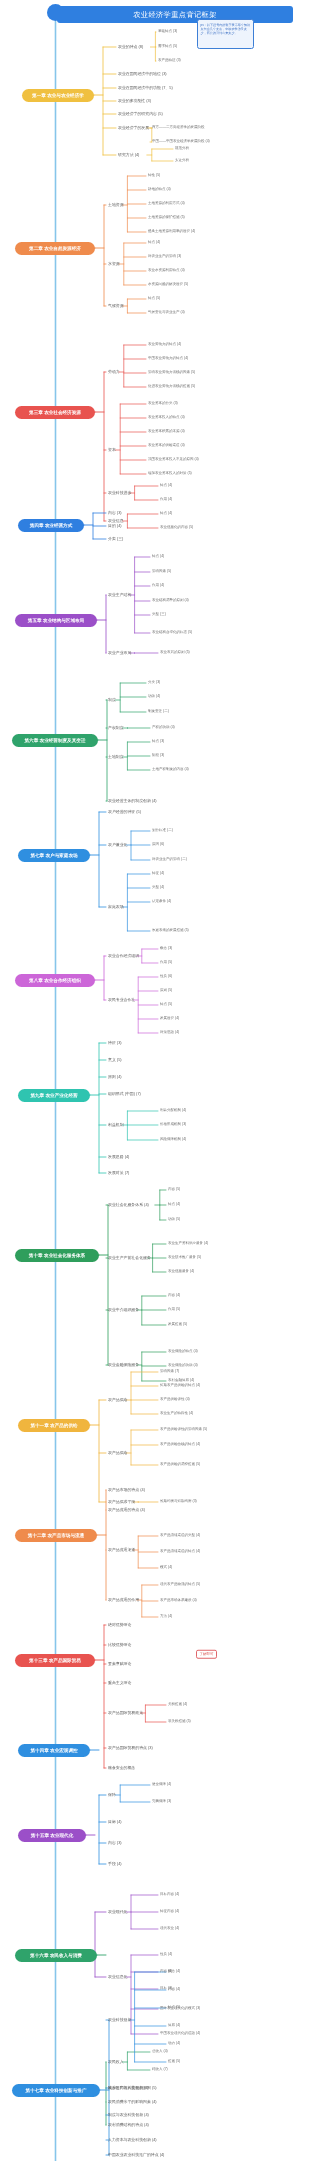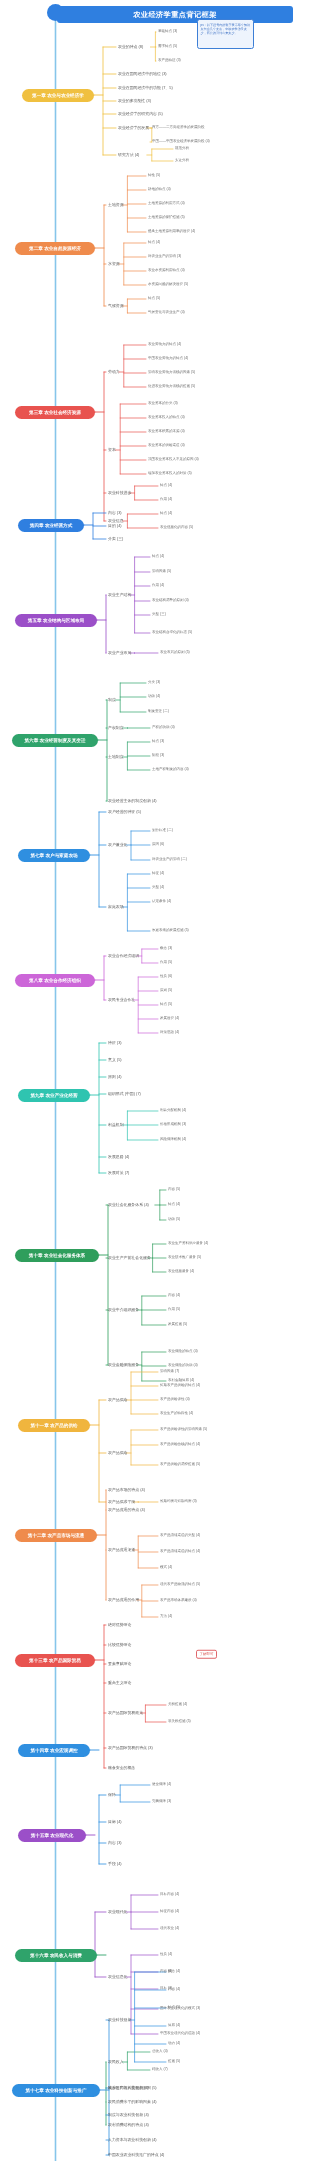--- a/index.html
+++ b/index.html
@@ -9,21 +9,21 @@
     font-family:"Liberation Sans","DejaVu Sans",sans-serif;
     overflow:hidden;
   }
   #canvas { position:absolute; inset:0; }
   svg.wires { position:absolute; left:0; top:0; width:300px; height:2161px; pointer-events:none; }
 
   
   .root {
     position:absolute; left:57px; top:6px; width:236px; height:17px;
     background:#2f7fe0; border-radius:3px;
-    color:#ffffff; font-size:7.2px; font-weight:bold;
+    color:#ffffff; font-size:7.2px; font-weight:normal;
     display:flex; align-items:center; justify-content:center;
     letter-spacing:.4px;
   }
   .root-dot {
     position:absolute; left:47px; top:4px; width:17px; height:17px;
     border-radius:50%; background:#2f7fe0;
   }
 
   
   .note {

